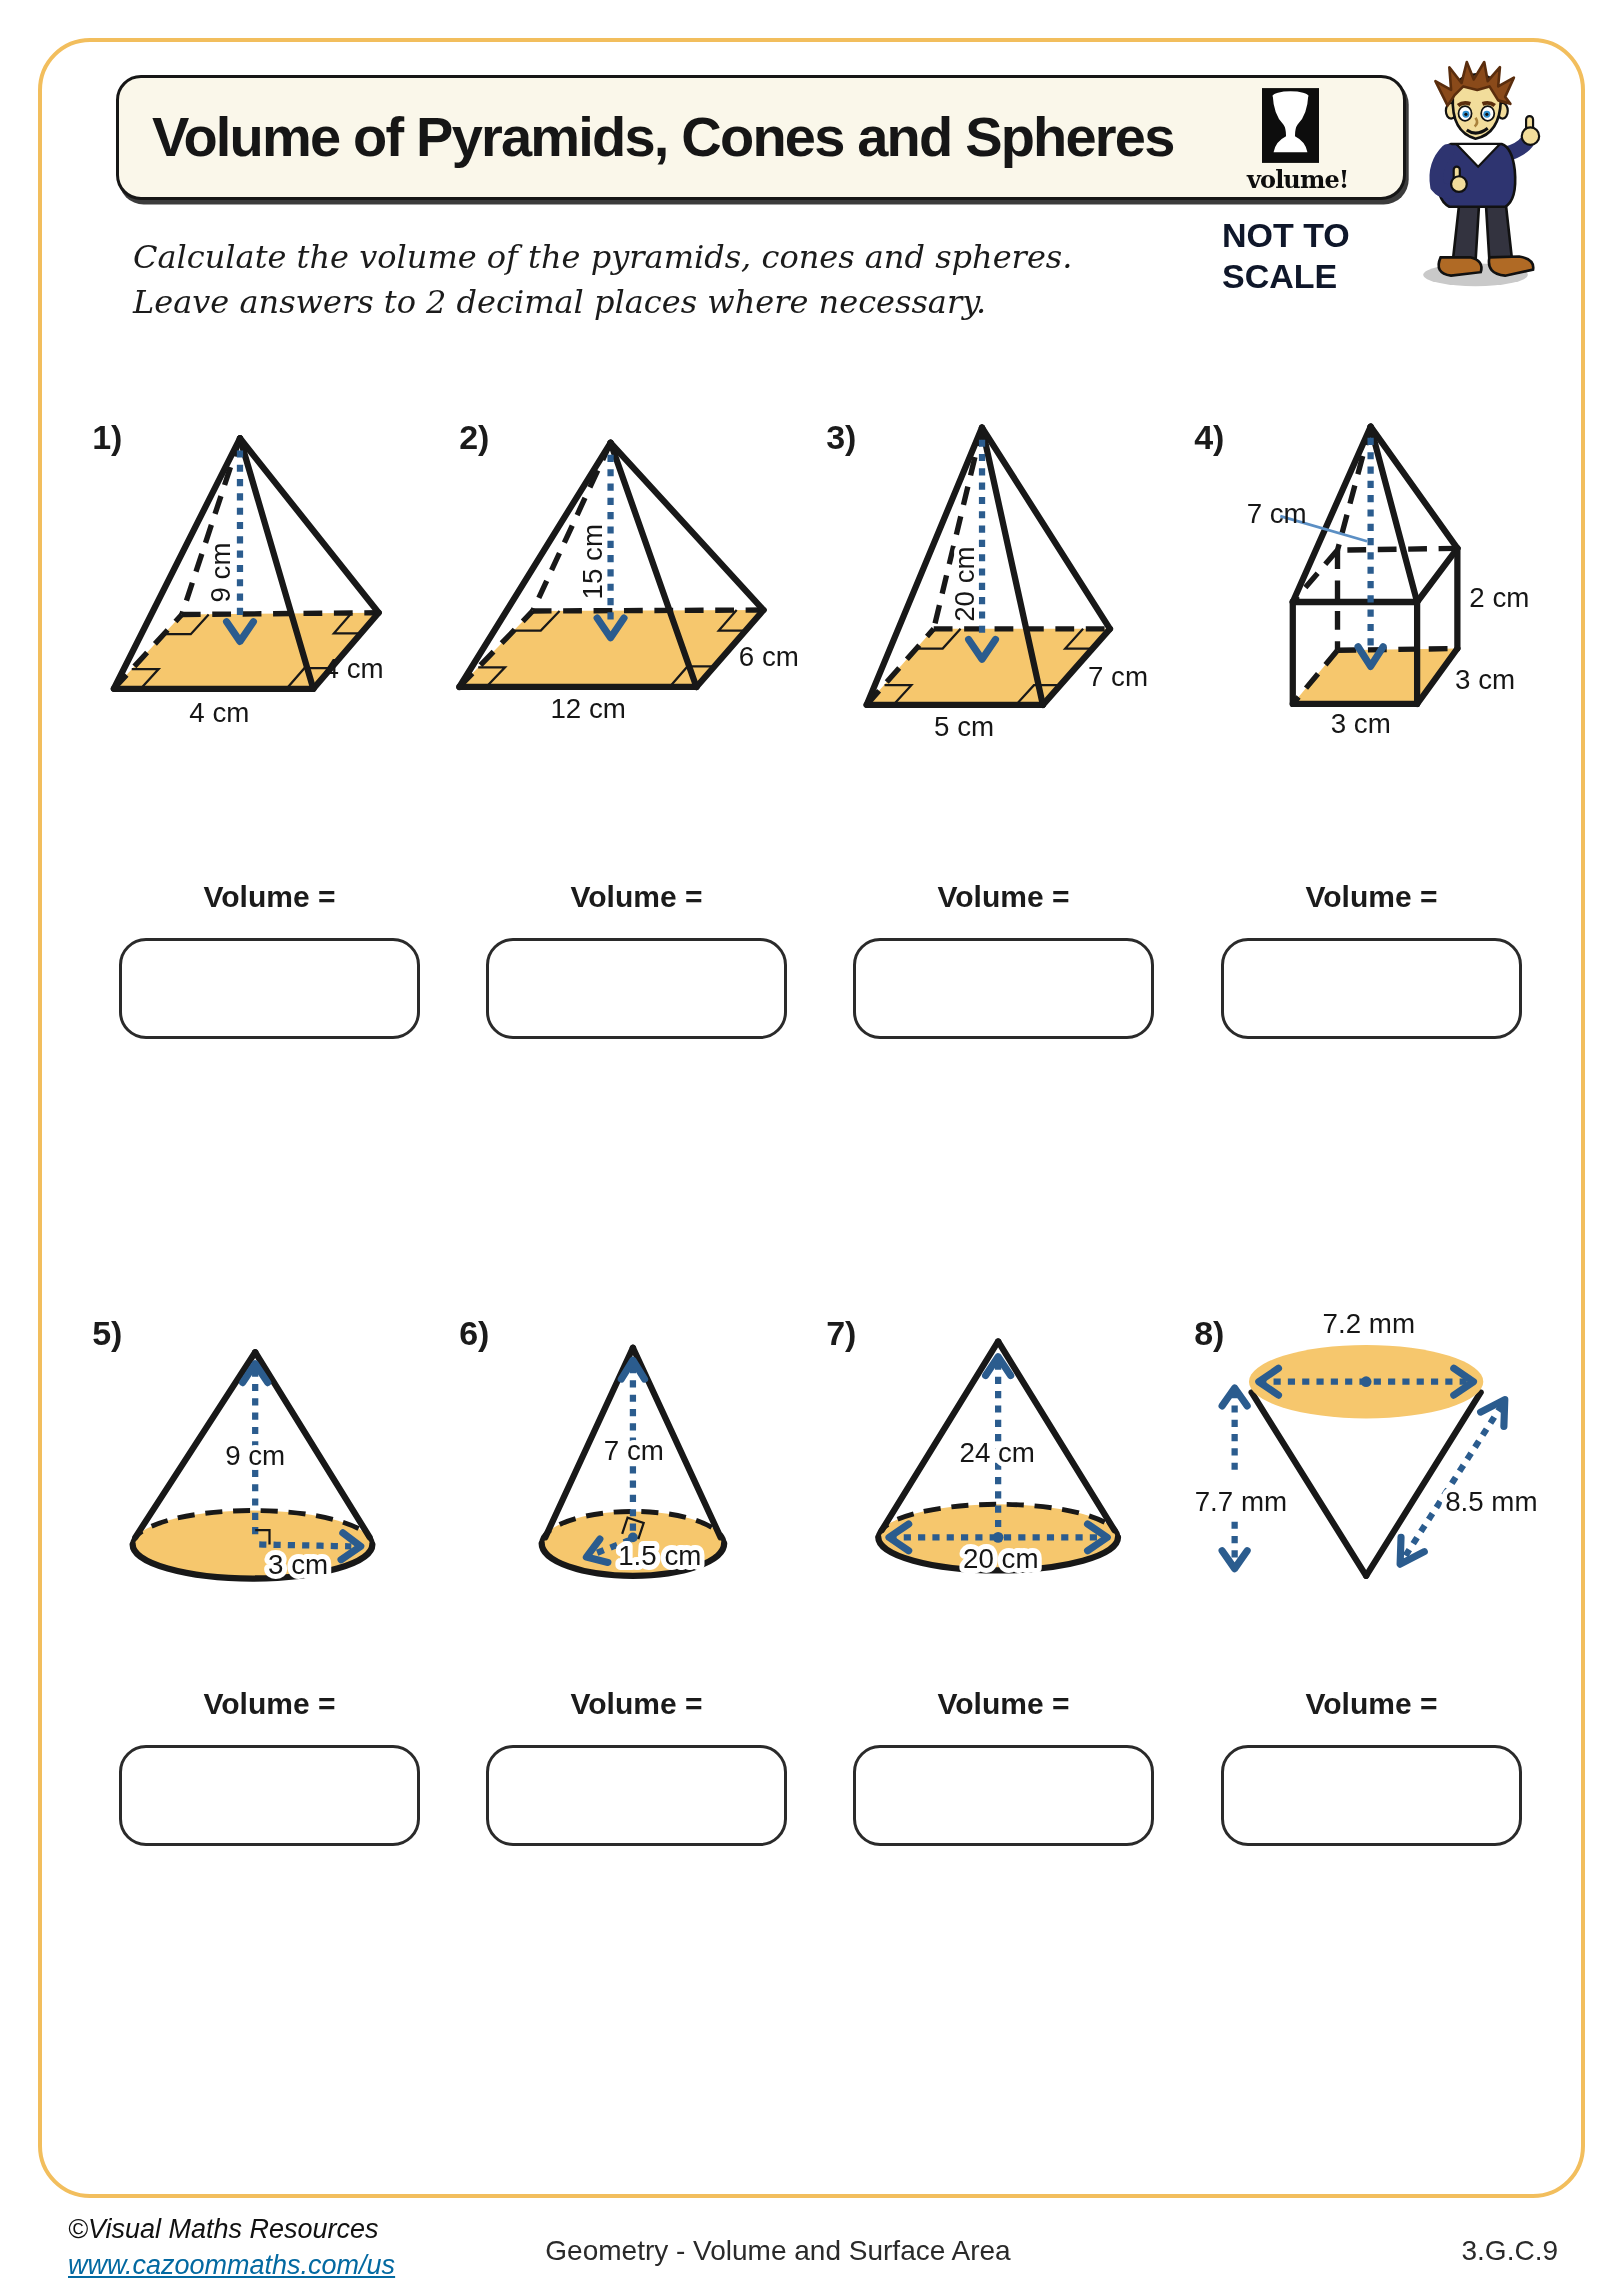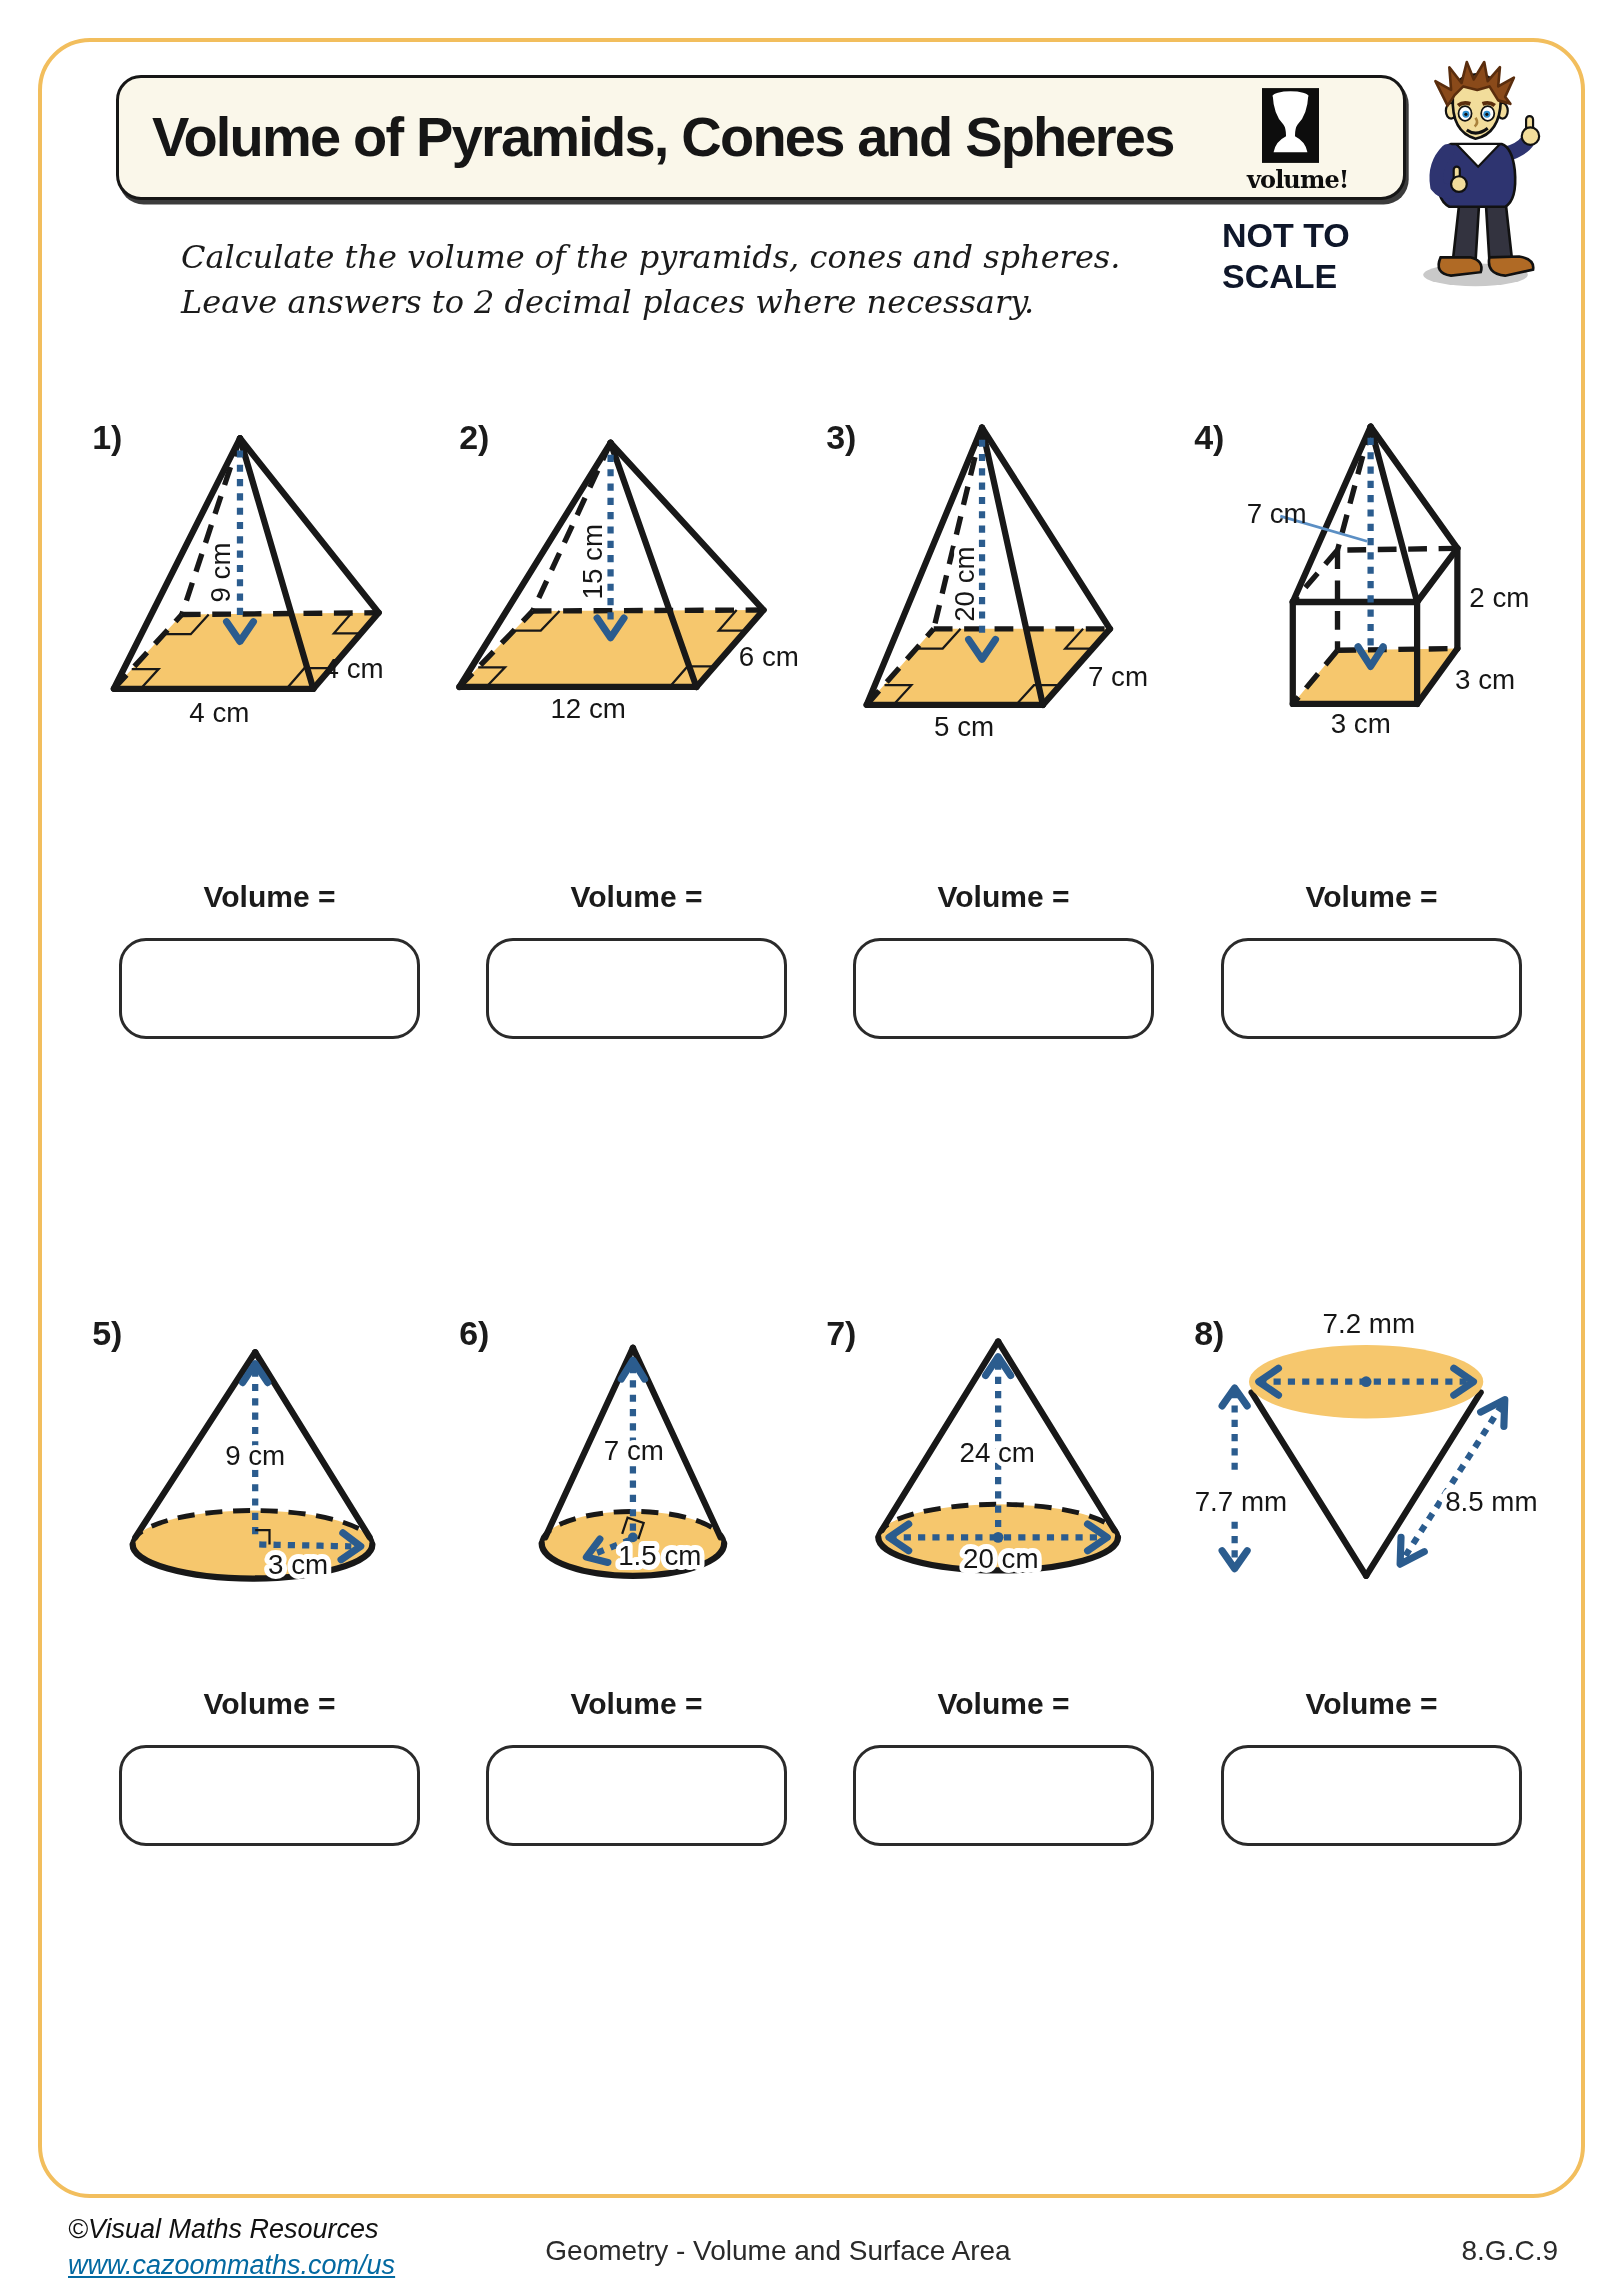--- a/index.html
+++ b/index.html
@@ -11,21 +11,21 @@
              background:#FAF7EA;border:3.6px solid #161616;border-radius:25px;
              box-shadow:2.7px 4.5px 0 #3c3c3c;}
   .title{position:absolute;left:33px;top:0;height:118px;line-height:118px;
          font-size:56px;font-weight:bold;letter-spacing:-1.8px;color:#161616;white-space:nowrap;}
   .logo{position:absolute;left:1247px;top:88px;width:86px;text-align:center;}
   .logo svg{display:block;margin:0 auto;}
   .logo-text{font-family:"DejaVu Serif",serif;font-weight:bold;font-size:24px;letter-spacing:-0.9px;
              color:#0d0d0d;margin-top:1.8px;}
   .nts{position:absolute;left:1222px;top:215px;font-size:34px;font-weight:bold;line-height:1.2;color:#0f172a;}
   .instructions{position:absolute;left:133px;top:235px;width:1003px;
-                font-family:"DejaVu Serif",serif;font-style:italic;font-size:32px;line-height:1.42;color:#1b1b1b;margin-left:48px;}
+                font-family:"DejaVu Serif",serif;font-style:italic;font-size:32px;line-height:1.42;color:#1b1b1b;}
   .character{position:absolute;left:1404px;top:57px;width:150px;height:235px;}
   .pcell{position:absolute;width:369px;height:407px;}
   .pnum{position:absolute;left:7.2px;top:10.7px;font-size:34px;font-weight:bold;color:#1b1b1b;}
   .fig{position:absolute;left:0;top:0;width:369px;height:407px;}
   .vcell{position:absolute;width:369px;text-align:center;}
   .vlabel{font-size:30px;font-weight:bold;color:#1b1b1b;}
   .vbox{width:301px;height:101px;margin:24px auto 0;box-sizing:border-box;
         border:3.6px solid #2a2a2a;border-radius:27px;background:#fff;}
   .f-left{position:absolute;left:68px;top:2214px;font-size:27px;color:#111;font-style:italic;}
   .f-left a{display:inline-block;margin-top:4.5px;color:#0369a1;text-decoration:underline;text-align:right;}
@@ -316,15 +316,15 @@
   <div class="vcell" style="left:1187px;top:1687px;">
     <div class="vlabel">Volume =</div>
     <div class="vbox"></div>
   </div>
 
   <div class="f-left">
     <div>©Visual Maths Resources</div>
     <a href="#">www.cazoommaths.com/us</a>
   </div>
   <div class="f-center">Geometry - Volume and Surface Area</div>
-  <div class="f-right">8.G.C.9</div>
+  <div class="f-right">3.G.C.9</div>
 </div>
 
 
 </body></html>

